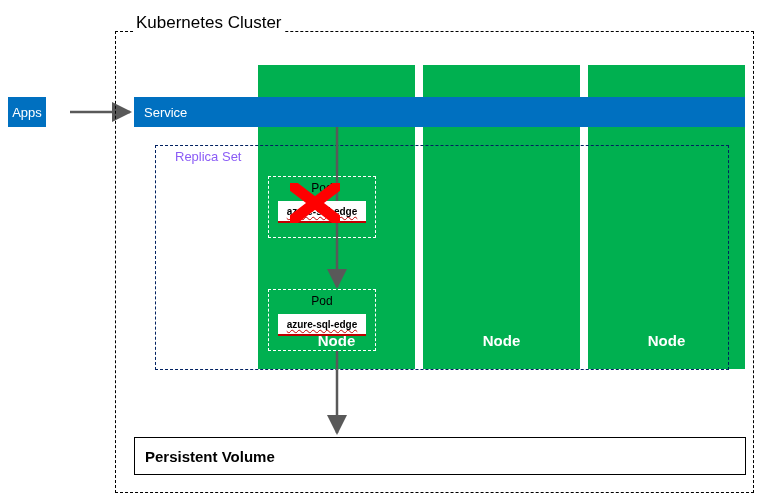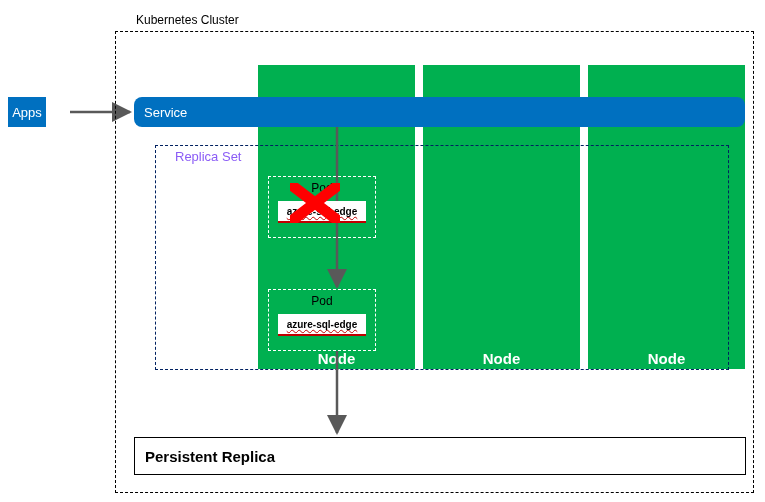--- a/index.html
+++ b/index.html
@@ -29,35 +29,35 @@
     left: 115px;
     top: 31px;
     width: 639px;
     height: 462px;
     border: 1.5px dashed #000;
   }
   .cluster-label {
     position: absolute;
     left: 134px;
     top: 13px;
-    font-size: 12px;
+    font-size: 17px;
     color: #000;
     background: #fff;
     padding: 0 2px;
   }
   .node {
     position: absolute;
     top: 65px;
     width: 157px;
     height: 304px;
     background: #00b050;
     display: flex;
     align-items: flex-end;
     justify-content: center;
-    padding-bottom: 2px;
+    padding-bottom: 20px;
   }
   .node1 { left: 258px; }
   .node2 { left: 423px; }
   .node3 { left: 588px; }
   .node-label {
     font-size: 15px;
     color: #fff;
     font-weight: bold;
   }
   .service-bar {
@@ -65,21 +65,20 @@
     left: 134px;
     top: 97px;
     width: 611px;
     height: 30px;
     background: #0070c0;
     color: #fff;
     display: flex;
     align-items: center;
     padding-left: 10px;
     font-size: 13px;
-    border-radius: 8px;
   }
   .replica-set {
     position: absolute;
     left: 155px;
     top: 145px;
     width: 574px;
     height: 225px;
     border: 1.5px dashed #002060;
   }
   .replica-set-label {
@@ -216,14 +215,14 @@
 <svg class="arrow arr-pv" width="20" height="90">
   <defs>
       <marker id="ah3" viewBox="0 0 10 10" refX="9" refY="5" markerWidth="8" markerHeight="8" orient="auto">
         <path d="M0 0 L10 5 L0 10 z" fill="#595959"></path>
       </marker>
     </defs>
   <line x1="7" y1="0" x2="7" y2="82" stroke="#595959" stroke-width="2.5" marker-end="url(#ah3)"></line>
 </svg>
 
 <div class="pv-box">
-  <span>Persistent Replica</span>
+  <span>Persistent Volume</span>
 </div>
 
 </body></html>

